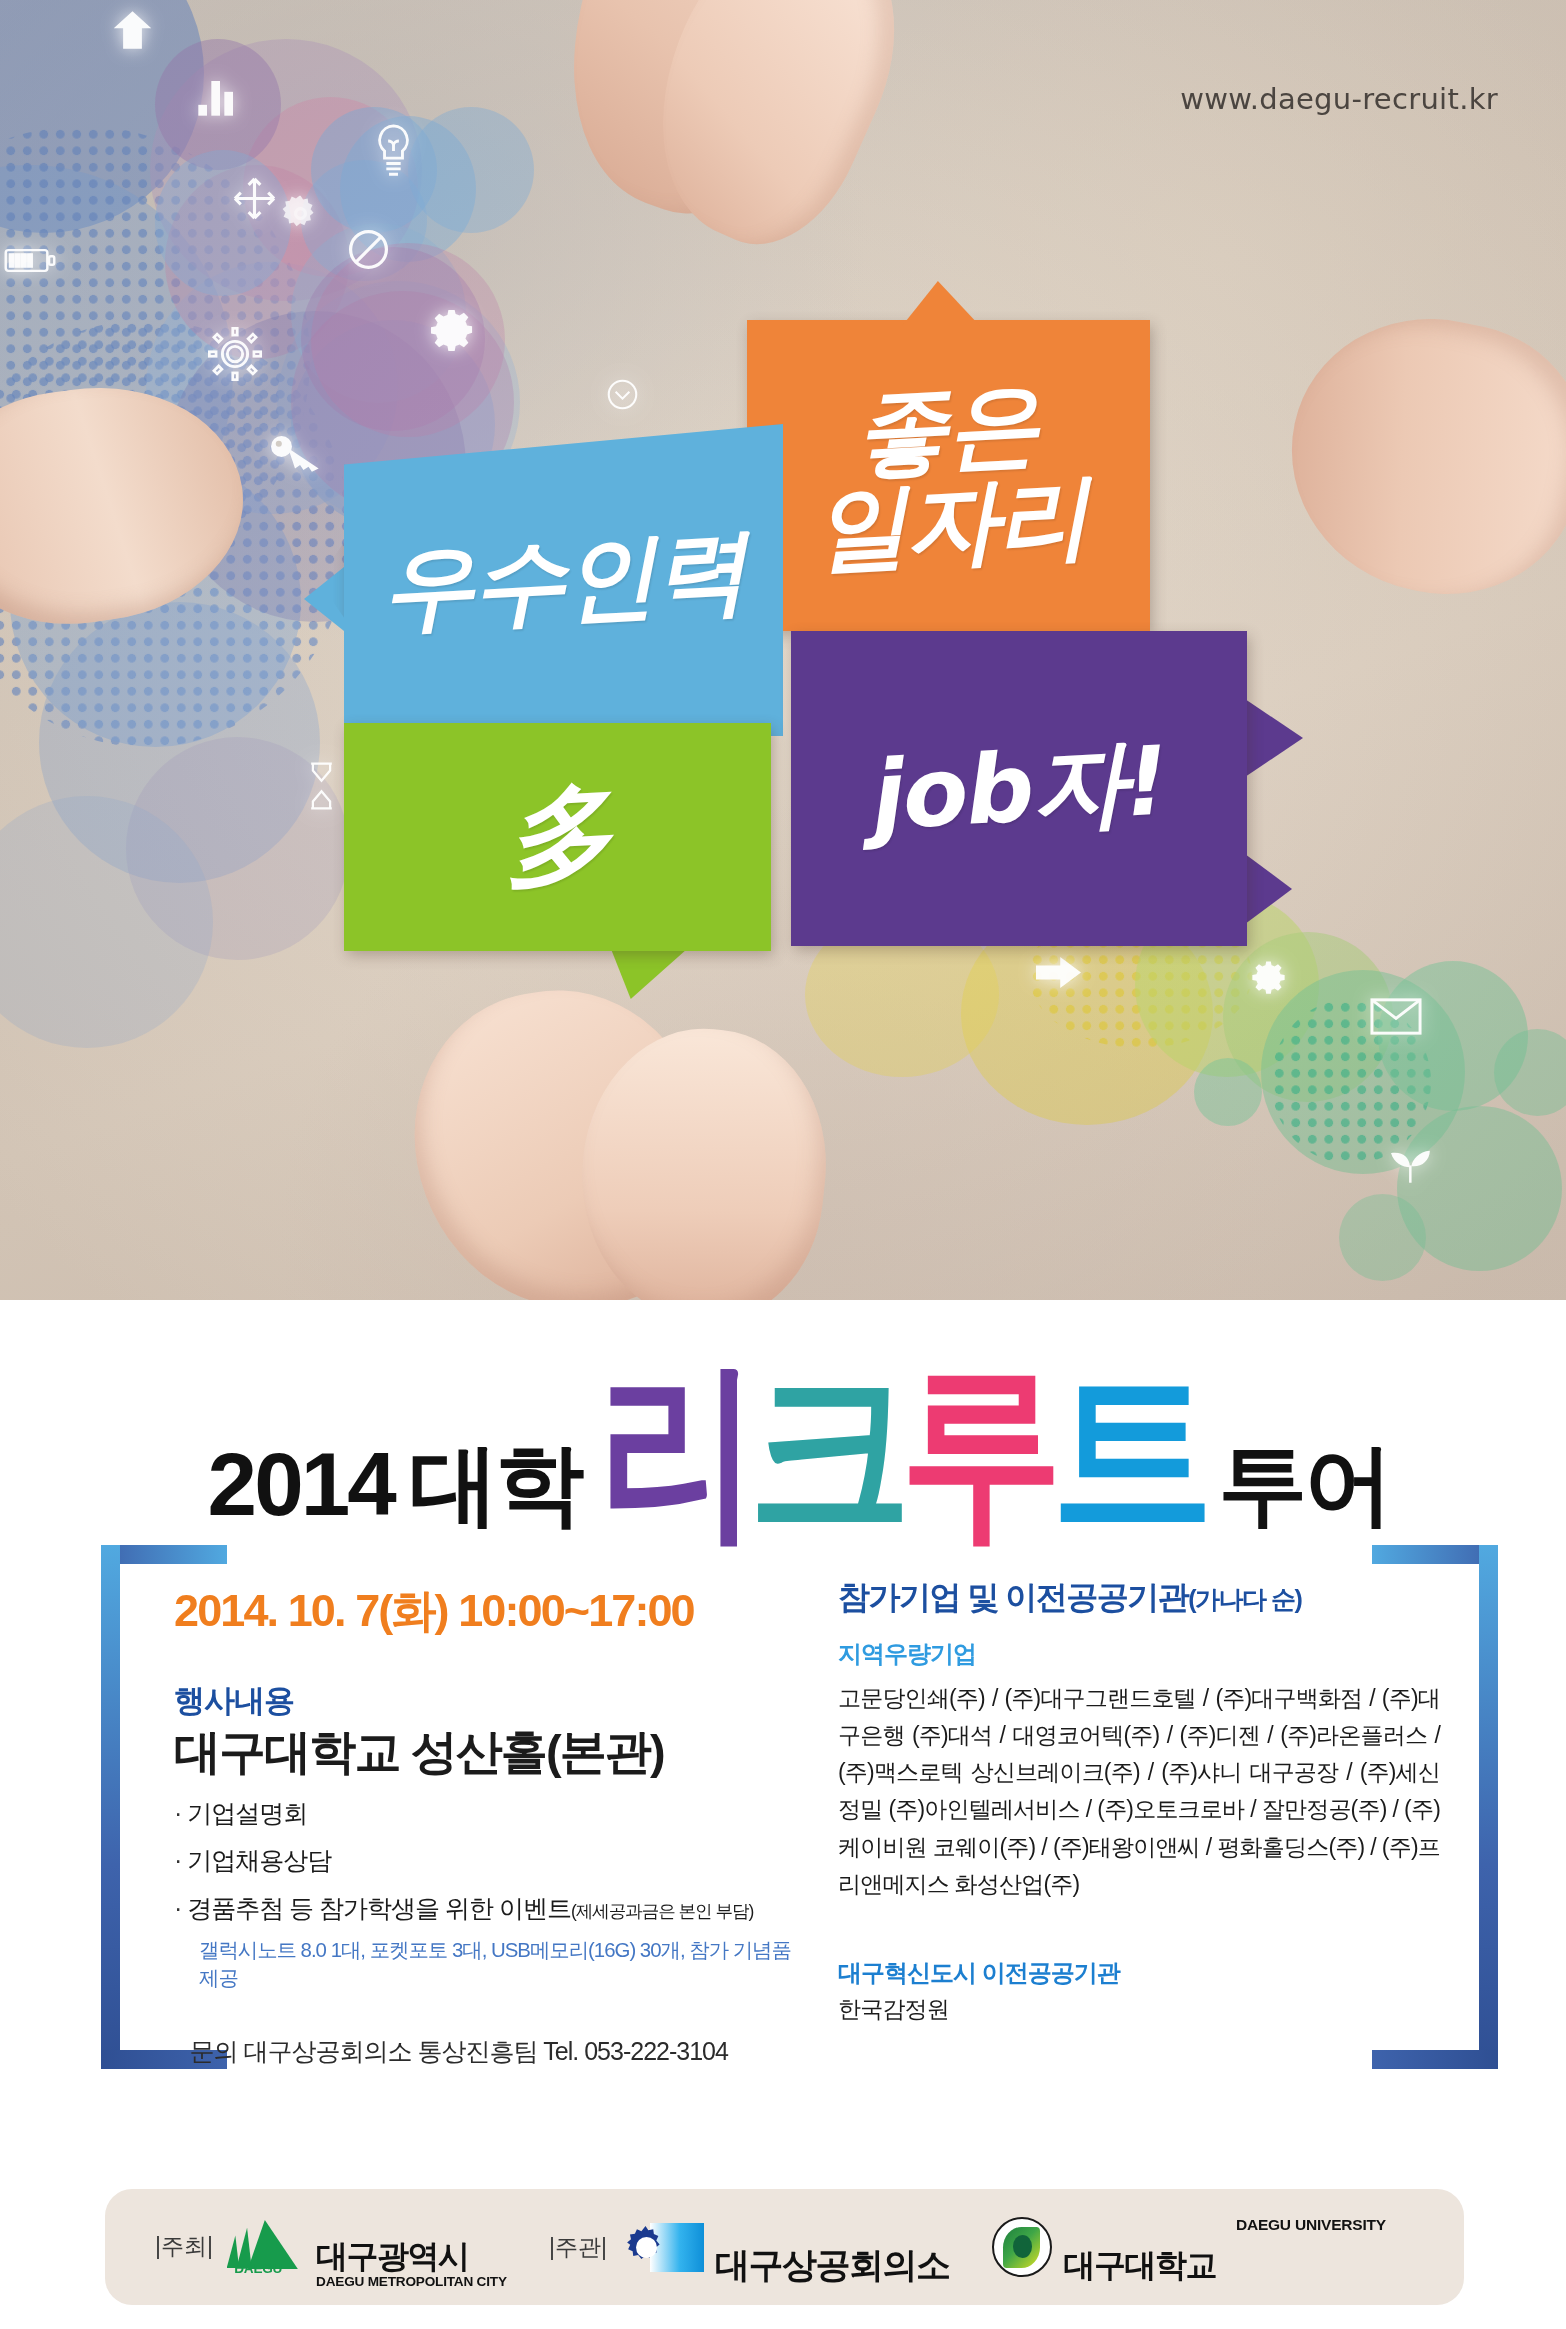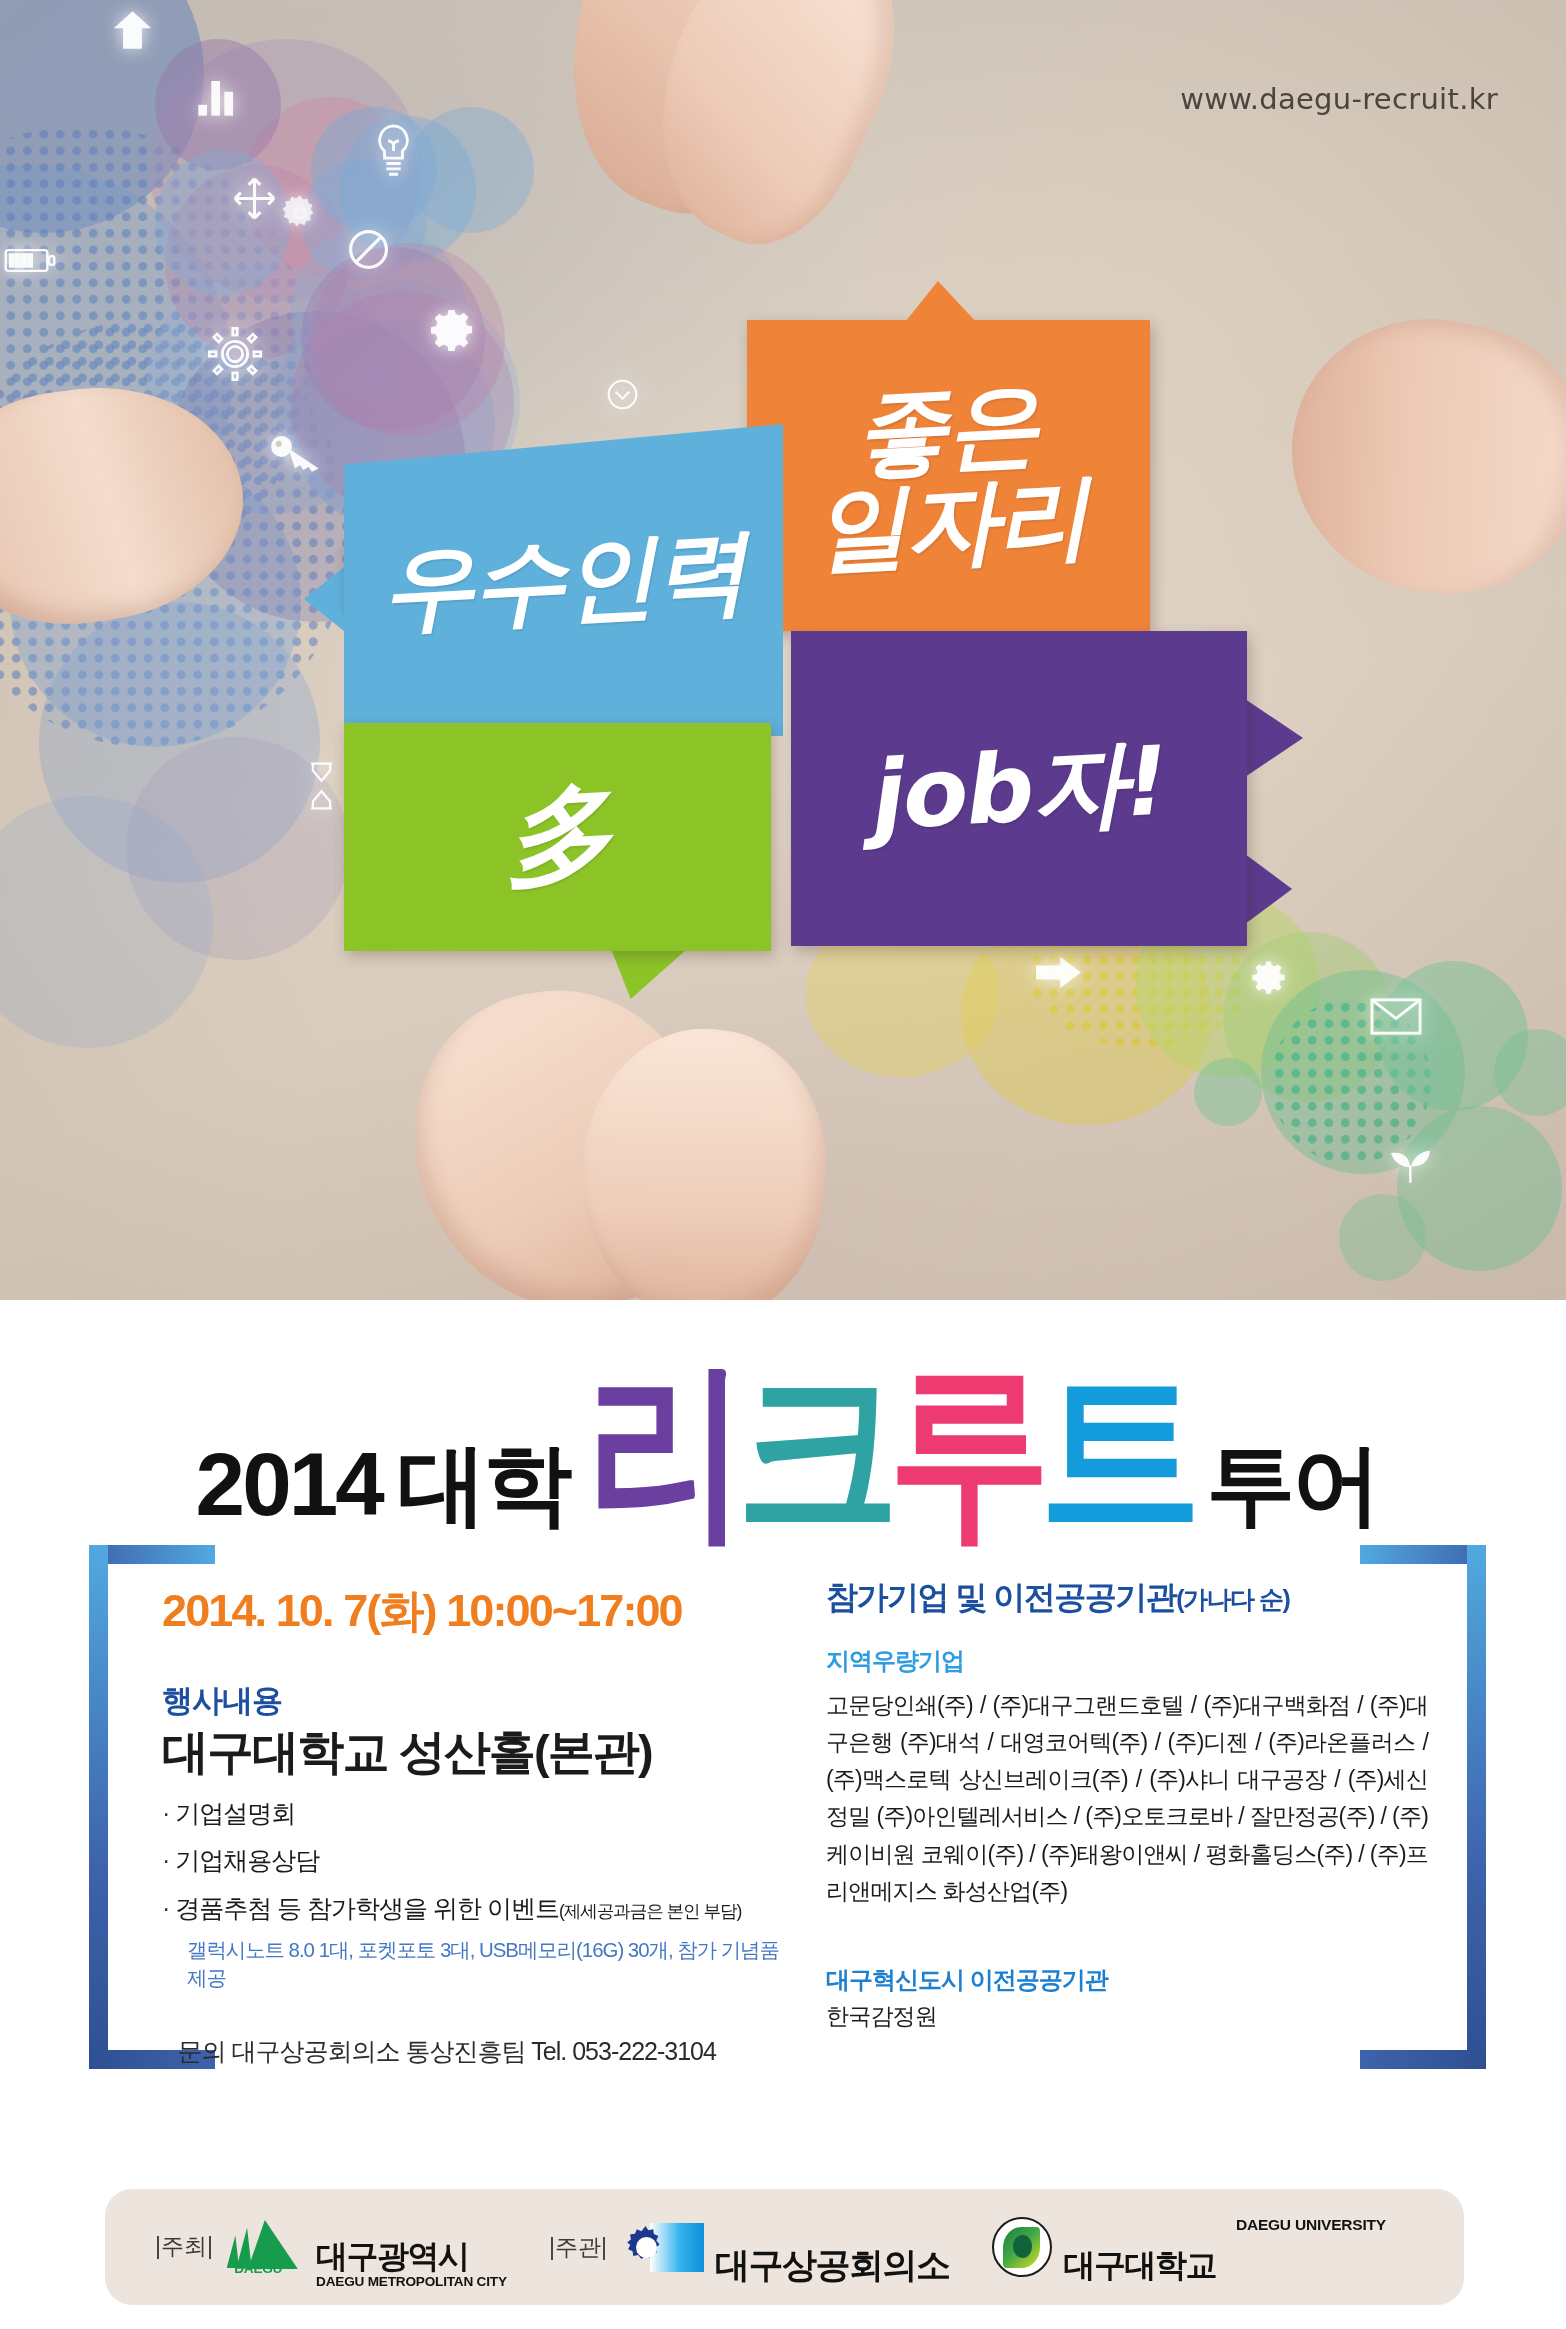--- a/index.html
+++ b/index.html
@@ -131,21 +131,21 @@
     clip-path: polygon(0% 0%, 0% 100%, 100% 50%);
   }
 
   .t-blue   { font-size: 93px; }
   .t-orange { font-size: 93px; }
   .t-green  { font-size: 107px; transform: rotate(-2deg); }
   .t-purple { font-size: 95px; }
 
   
   #lower {
-    position: absolute; left: 4px; top: 1300px;
+    position: absolute; left: 16px; top: 1300px;
     width: 1416px; height: 1030px;
     background: #ffffff;
   }
 
   
   #headline {
     position: absolute; left: 0; top: 58px;
     width: 1566px; height: 175px;
     display: flex; align-items: flex-end; justify-content: center;
     gap: 0px;
@@ -241,21 +241,21 @@
     font-size: 25px; color: #2b2b2b; letter-spacing: -1px;
   }
 
   
   #col-right { position:absolute; left: 737px; top: 31px; width: 602px; }
   #co-title {
     font-size: 32px; font-weight: 700; color: #1C4FA0; letter-spacing: -1.5px;
   }
   #co-title .small { font-size: 25px; }
   .co-sub {
-    margin-top: 25px; font-size: 24px; font-weight: 700;
+    margin-top: 18px; font-size: 24px; font-weight: 700;
     color: #2F9BE0; letter-spacing: -1px;
   }
   #co-list {
     margin-top: 9.7px; font-size: 23px; color: #1b1b1b;
     line-height: 1.62; letter-spacing: -0.8px;
     text-align: justify; text-justify: inter-character;
   }
   #co-sub2 {
     margin-top: 54px; font-size: 24px; font-weight: 700;
     color: #1C7FD0; letter-spacing: -1px;

